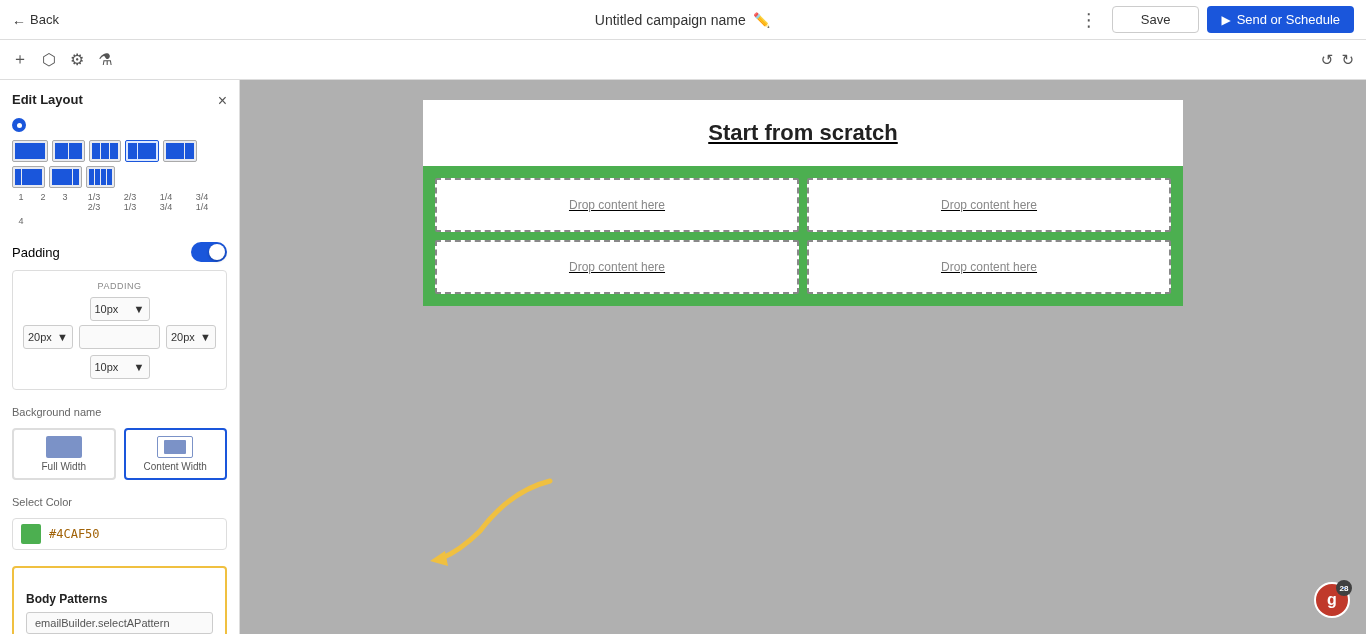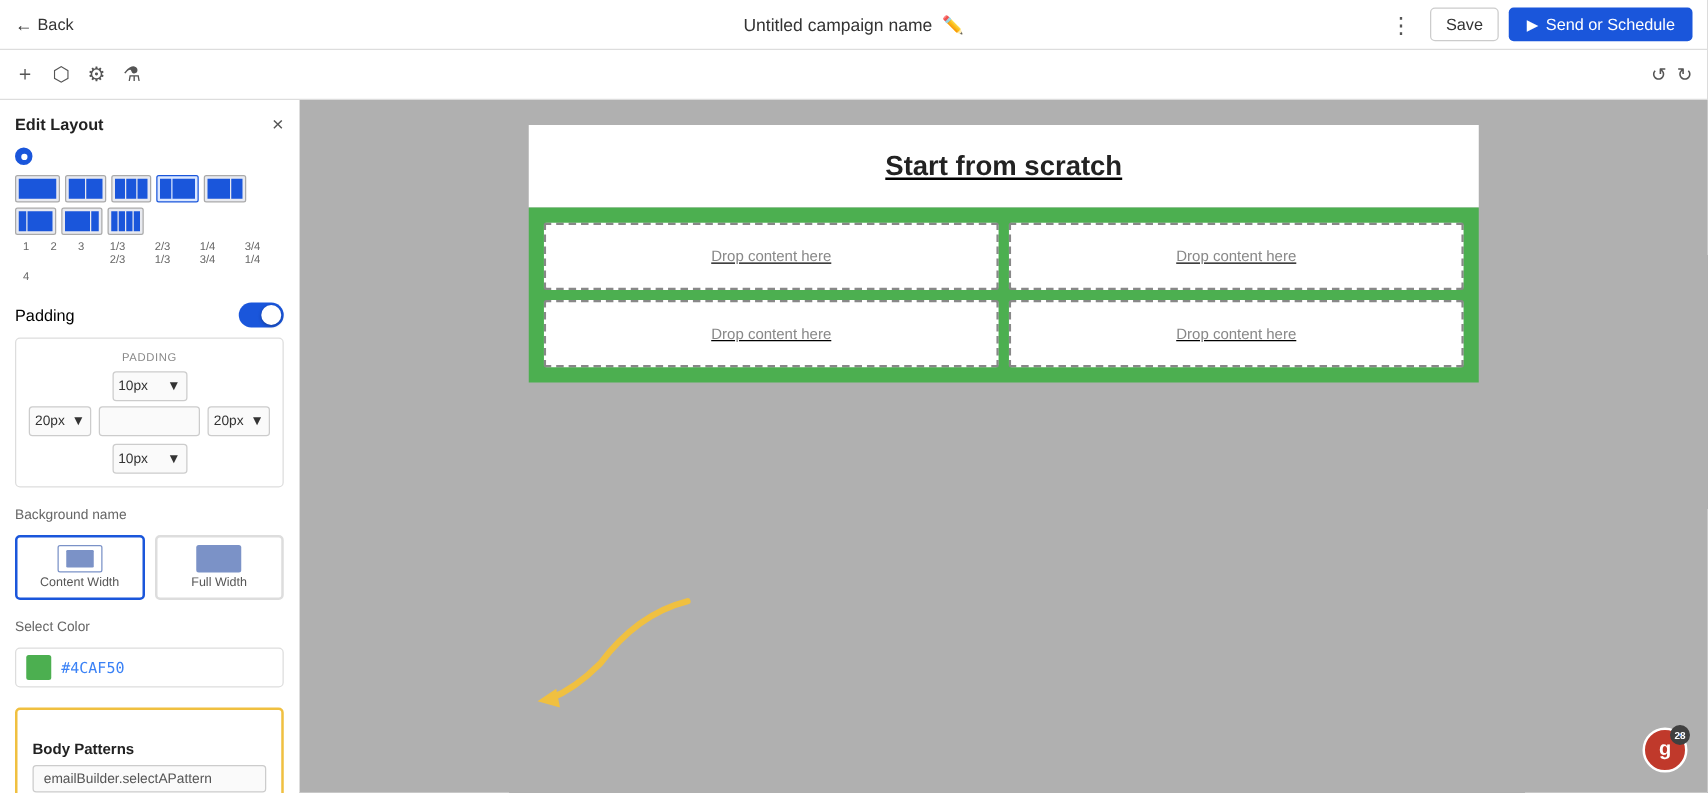--- a/index.html
+++ b/index.html
@@ -16,21 +16,21 @@
       position: relative;
       z-index: 10;
     }
     .top-bar-left { display: flex; align-items: center; gap: 6px; }
     .back-btn { display: flex; align-items: center; gap: 4px; color: #333; font-size: 13px; cursor: pointer; background: none; border: none; }
     .back-arrow { font-size: 14px; }
     .top-bar-center { position: absolute; left: 50%; transform: translateX(-50%); display: flex; align-items: center; gap: 8px; font-size: 14px; font-weight: 500; color: #333; }
     .edit-icon { color: #666; font-size: 14px; cursor: pointer; }
     .top-bar-right { margin-left: auto; display: flex; align-items: center; gap: 8px; }
     .more-btn { background: none; border: none; cursor: pointer; font-size: 18px; color: #555; padding: 4px 6px; }
-    .save-btn { background: none; border: 1px solid #ccc; border-radius: 4px; padding: 5px 12px; cursor: pointer; font-size: 13px; color: #333; }
+    .save-btn { background: none; border: 1px solid #ccc; border-radius: 4px; padding: 5px 28px; cursor: pointer; font-size: 13px; color: #333; }
     .send-btn { background: #1a56db; border: none; border-radius: 4px; padding: 6px 14px; cursor: pointer; font-size: 13px; color: #fff; display: flex; align-items: center; gap: 6px; }
     .send-icon { font-size: 12px; }
 
     
     .secondary-bar {
       height: 40px;
       background: #fff;
       border-bottom: 1px solid #ddd;
       display: flex;
       align-items: center;
@@ -99,21 +99,21 @@
     .bg-type-option { border: 2px solid #ddd; border-radius: 4px; padding: 6px 8px; cursor: pointer; display: flex; flex-direction: column; align-items: center; gap: 3px; font-size: 10px; color: #555; flex: 1; }
     .bg-type-option.active { border-color: #1a56db; }
     .bg-fw-icon { width: 36px; height: 22px; background: #7b92c7; border-radius: 2px; }
     .bg-cw-icon { width: 36px; height: 22px; background: #fff; border: 1px solid #7b92c7; border-radius: 2px; position: relative; }
     .bg-cw-inner { width: 22px; height: 14px; background: #7b92c7; border-radius: 1px; position: absolute; top: 50%; left: 50%; transform: translate(-50%, -50%); }
 
     
     .color-section { padding: 8px 12px; }
     .color-picker-row { display: flex; align-items: center; gap: 8px; border: 1px solid #ddd; border-radius: 4px; padding: 5px 8px; margin-top: 6px; cursor: pointer; }
     .color-swatch { width: 20px; height: 20px; background: #4CAF50; border-radius: 2px; }
-    .color-value { font-size: 12px; color: #3b82f6; font-family: monospace; }
+    .color-value { font-size: 12px; color: #a16207; font-family: monospace; }
 
     
     .body-patterns-section { padding: 8px 12px; border: 2px solid #f0c040; border-radius: 4px; margin: 8px 12px; background: #fff; }
     .body-patterns-title { font-size: 12px; font-weight: 600; color: #222; margin-bottom: 6px; margin-top: 16px; }
     .pattern-select-btn { border: 1px solid #ccc; border-radius: 3px; padding: 4px 8px; font-size: 11px; color: #555; cursor: pointer; background: #fafafa; width: 100%; text-align: left; margin-bottom: 6px; }
 
     
     .canvas-area {
       flex: 1;
       background: #b0b0b0;
@@ -297,29 +297,29 @@
             <span>10px</span>
             <span>▼</span>
           </div>
         </div>
       </div>
     </div>
 
     <div class="bg-type-section">
       <div class="section-title" style="padding:0 0 4px;">Background name</div>
       <div class="bg-type-options">
+        <div class="bg-type-option">
+          <div class="bg-fw-icon"></div>
+          <span>Full Width</span>
+        </div>
         <div class="bg-type-option active">
           <div class="bg-cw-icon">
             <div class="bg-cw-inner"></div>
           </div>
           <span>Content Width</span>
-        </div>
-        <div class="bg-type-option">
-          <div class="bg-fw-icon"></div>
-          <span>Full Width</span>
         </div>
       </div>
     </div>
 
     <div class="color-section">
       <div class="section-title" style="padding:0 0 4px;">Select Color</div>
       <div class="color-picker-row">
         <div class="color-swatch"></div>
         <span class="color-value">#4CAF50</span>
       </div>

